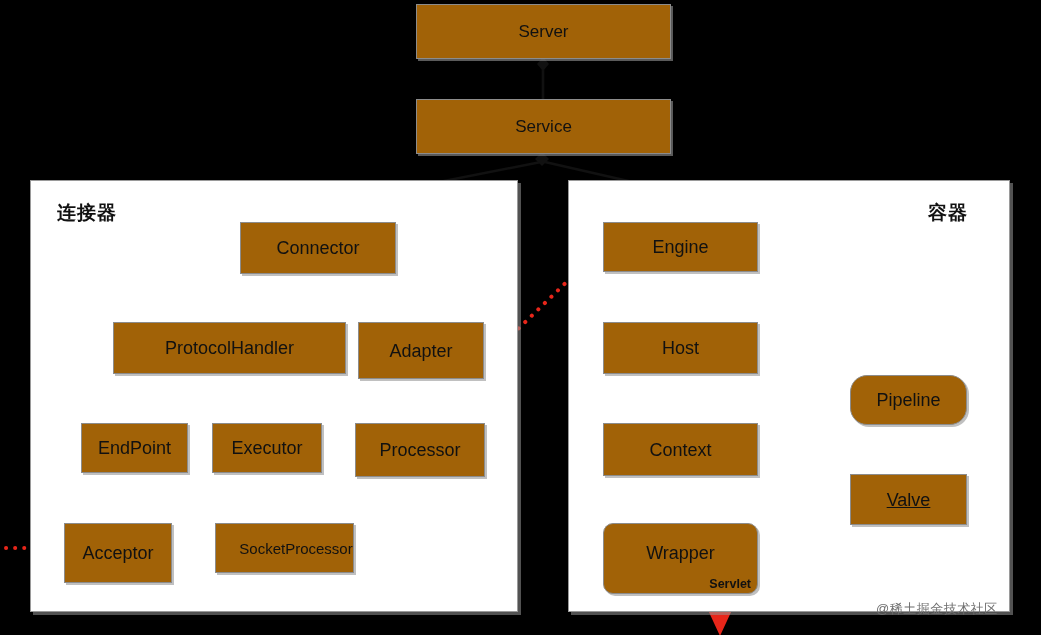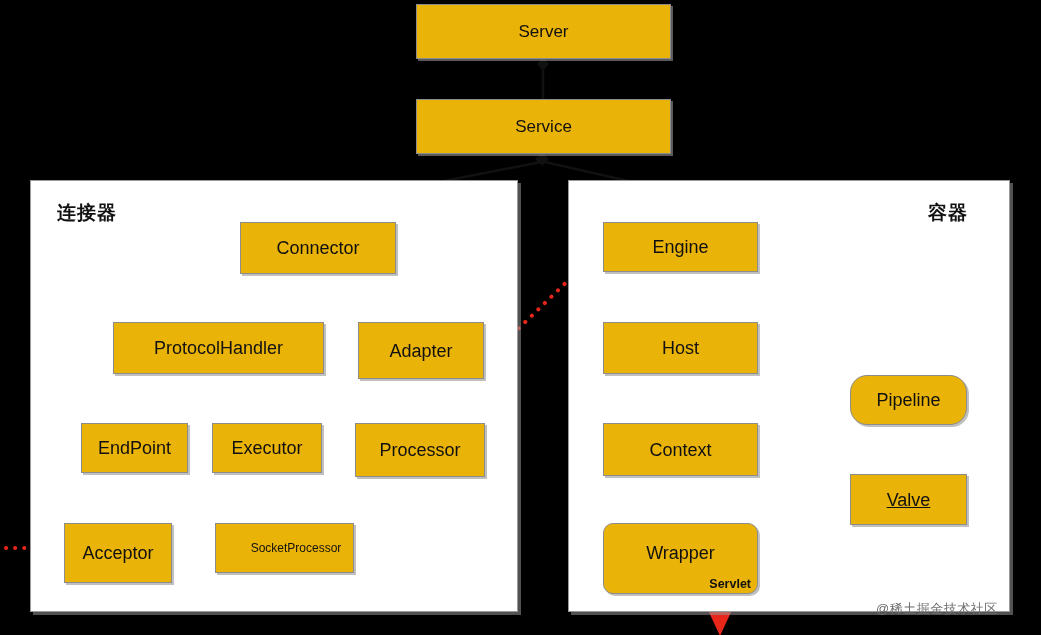--- a/index.html
+++ b/index.html
@@ -28,34 +28,34 @@
     position: absolute;
     font-size: 19px;
     font-weight: 700;
     color: #111;
     letter-spacing: 1px;
     white-space: nowrap;
   }
   
   .node {
     position: absolute;
-    background: #eab308;
+    background: #a16207;
     border: 1px solid #8c8c8c;
     box-shadow: 2px 2px 0 0 rgba(150,150,150,0.6);
     display: flex;
     align-items: center;
     justify-content: center;
     color: #111111;
     font-size: 18px;
     font-weight: 400;
     white-space: nowrap;
     line-height: 1;
   }
   .node.top-level { font-size: 17px; }
-  .node.small-label { font-size: 12px; padding-left: 23px; }
+  .node.small-label { font-size: 15px; padding-left: 23px; }
   .node .sub {
     position: absolute;
     right: 6px;
     bottom: 3px;
     font-size: 12.5px;
     font-weight: 700;
     color: #111;
   }
   
   #edges {
@@ -163,21 +163,21 @@
   <div class="panel" style="left:30px; top:180px; width:488px; height:432px;"></div>
   <div class="panel" style="left:568px; top:180px; width:442px; height:432px;"></div>
 
   <div class="panel-title" style="left:57px; top:200px;">连接器</div>
   <div class="panel-title" style="left:928px; top:200px;">容器</div>
 
   <div class="node top-level" style="left:416px; top:4px; width:255px; height:55px;">Server</div>
   <div class="node" style="left:240px; top:222px; width:156px; height:52px;">Connector</div>
 
   <div class="node top-level" style="left:416px; top:99px; width:255px; height:55px;">Service</div>
-  <div class="node" style="left:113px; top:322px; width:211px; height:52px;text-align:center;">ProtocolHandler</div>
+  <div class="node" style="left:113px; top:322px; width:233px; height:52px;text-align:center;">ProtocolHandler</div>
   <div class="node" style="left:358px; top:322px; width:126px; height:57px;">Adapter</div>
   <div class="node" style="left:81px; top:423px; width:107px; height:50px;">EndPoint</div>
   <div class="node" style="left:212px; top:423px; width:110px; height:50px;">Executor</div>
   <div class="node" style="left:355px; top:423px; width:130px; height:54px;">Processor</div>
   <div class="node" style="left:64px; top:523px; width:108px; height:60px;">Acceptor</div>
   <div class="node small-label" style="left:215px; top:523px; width:139px; height:50px;">SocketProcessor</div>
 
   <div class="node" style="left:603px; top:222px; width:155px; height:50px;">Engine</div>
   <div class="node" style="left:603px; top:322px; width:155px; height:52px;">Host</div>
   <div class="node" style="left:603px; top:423px; width:155px; height:53px;">Context</div>

